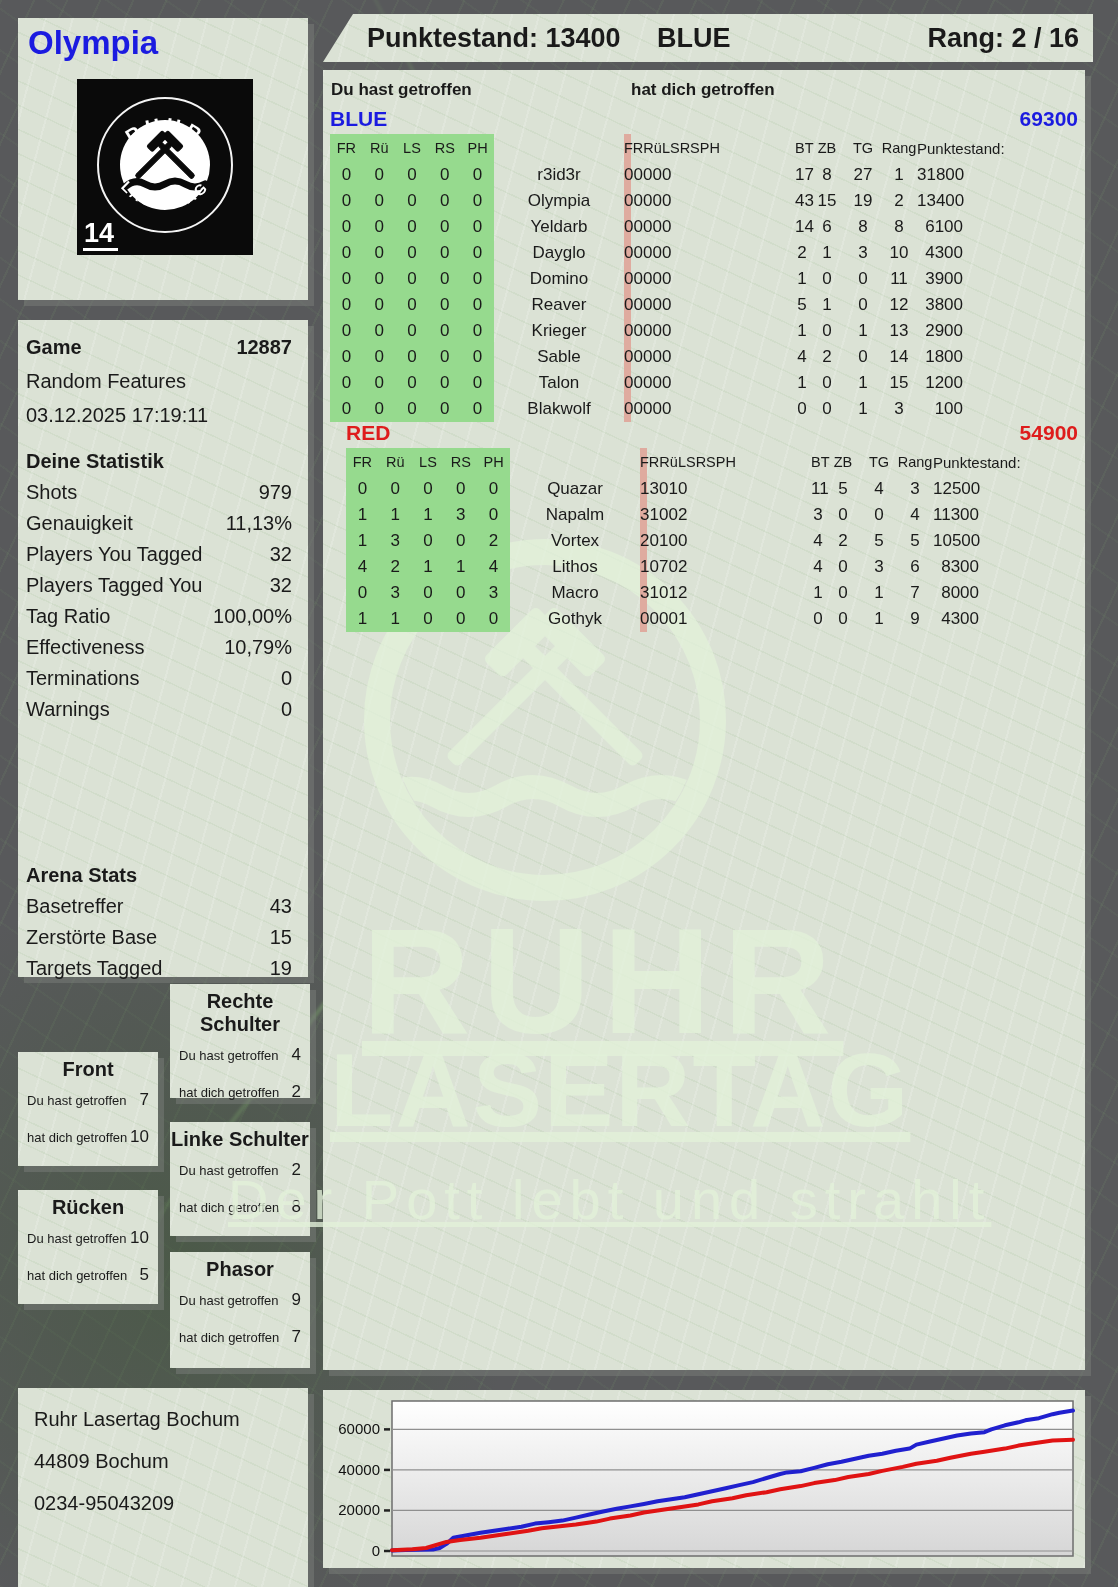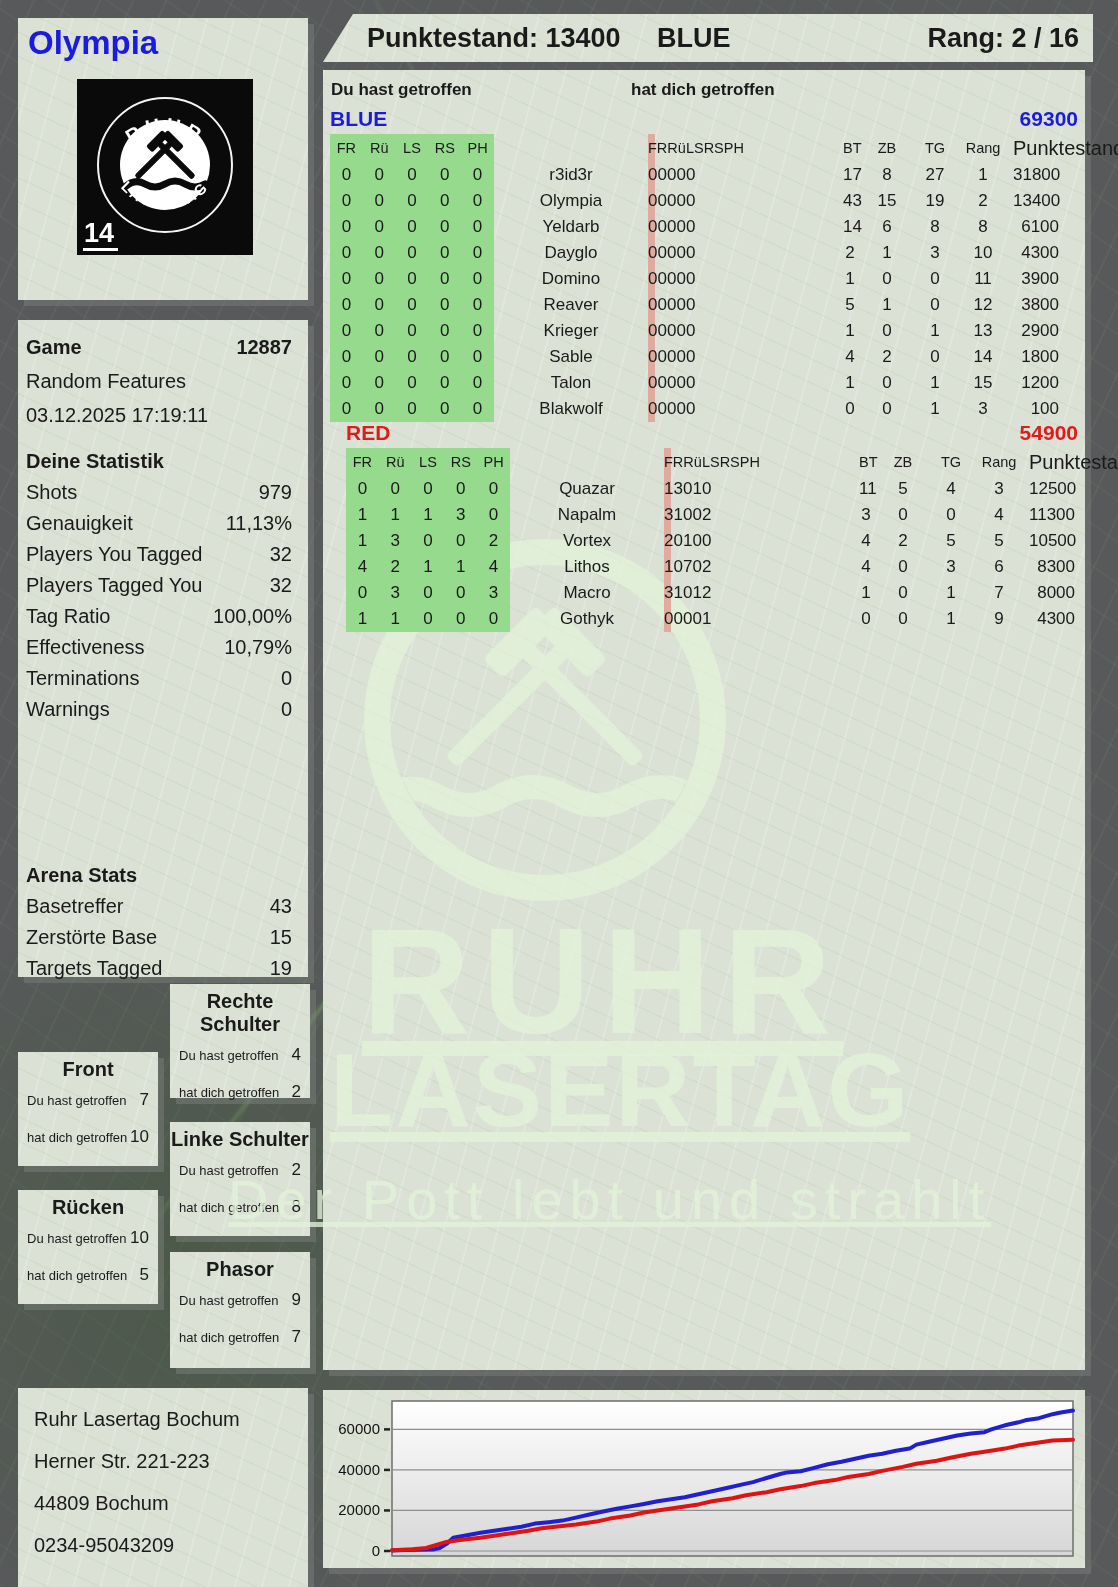--- a/index.html
+++ b/index.html
@@ -78,23 +78,23 @@
   
   #panel-main{left:323px;top:70px;width:762px;height:1300px;}
   #panel-main .content{position:absolute;inset:0;}
   .section-labels{position:absolute;top:10px;left:0;right:0;height:24px;font-size:17px;font-weight:bold;}
   .sl-left{position:absolute;left:8px;}
   .sl-right{position:absolute;left:308px;}
   .team-block{position:absolute;left:0;right:0;}
   #team-block-0{top:34px;}
   #team-block-1{top:348px;padding-left:16px;}
   .team-head{height:30px;display:flex;justify-content:space-between;align-items:center;padding:0 7px;font-size:21px;font-weight:bold;}
-  .trow{display:grid;grid-template-columns:164px 130px 7px 164px 14px 36px 36px 36px 46px 1fr;height:26px;align-items:center;margin:0 7px;font-size:17px;gap:12px;}
+  .trow{display:grid;grid-template-columns:164px 130px 7px 164px 14px 36px 36px 36px 46px 1fr;height:26px;align-items:center;margin:0 7px;font-size:17px;}
   .trow.thead{height:28px;font-size:14.5px;}
-  .trow.thead .punkte{font-size:20px;}
+  .trow.thead .punkte{font-size:15px;}
   .hitgroup{display:grid;grid-template-columns:repeat(5,1fr);height:100%;align-items:center;text-align:center;}
   .hitgroup.green{background:var(--green-box,#96da8e);}
   .hitgroup.red{background:var(--red-box,#dfab9f);}
   .pname{text-align:center;}
   .scell{text-align:center;}
   .punkte{text-align:right;}
 
   
   #panel-chart{left:323px;top:1390px;width:762px;height:178px;}
   #panel-chart .content{padding:3px 0 0 3px;}
@@ -287,21 +287,20 @@
       <div class="hz-row">
         <span class="hz-label">hat dich getroffen</span>
         <span class="hz-val">7</span>
       </div>
     </div>
   </div>
 
 <div class="panel" id="panel-address">
   <div class="content" id="address">
       <div class="addr-line">Ruhr Lasertag Bochum</div>
-      <div class="addr-line">Herner Str. 221-223</div>
       <div class="addr-line">44809 Bochum</div>
       <div class="addr-line">0234-95043209</div>
     </div>
 </div>
 
 <div class="panel" id="panel-main">
   <div class="content">
     <div class="section-labels">
       <span class="sl-left">Du hast getroffen</span>
       <span class="sl-right">hat dich getroffen</span>

